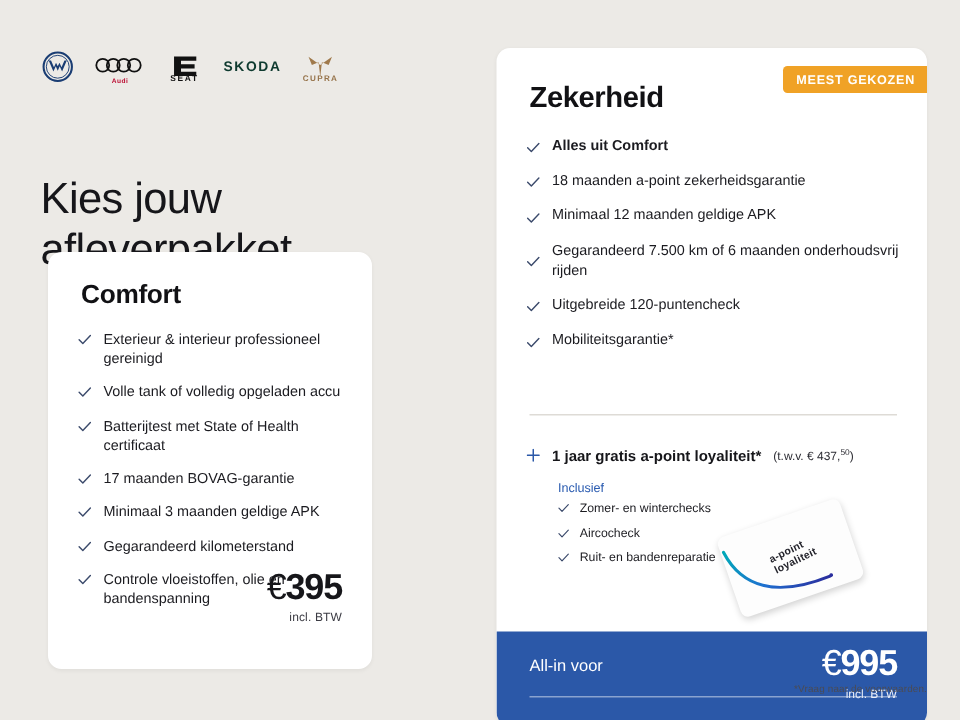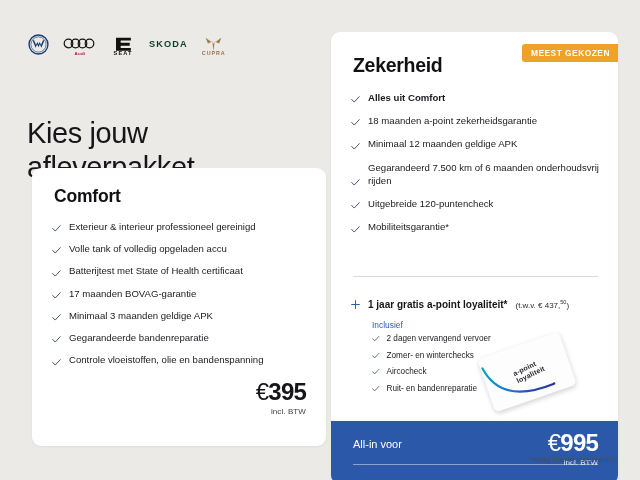--- a/index.html
+++ b/index.html
@@ -65,21 +65,21 @@
     font-weight: 400;
     color: #16161a;
     letter-spacing: -0.4px;
     margin-top: 38px;
   }
 
   
   .card-comfort {
     position: absolute;
     left: 32px; top: 168px;
-    width: 294px; height: 278px;
+    width: 216px; height: 278px;
     background: #ffffff;
     border-radius: 9px;
     box-shadow: 0 1px 3px rgba(0,0,0,0.05);
   }
   .card-title {
     position: absolute;
     left: 22px; top: 18px;
     font-size: 17.5px;
     font-weight: 700;
     color: #111114;
@@ -87,21 +87,21 @@
   }
   .feature-list {
     position: absolute;
     left: 20px; top: 52px;
     right: 12px;
     list-style: none;
     margin: 0; padding: 0;
   }
   .feature-list li {
     display: flex;
-    align-items: flex-end;
+    align-items: flex-start;
     gap: 8px;
     margin-bottom: 9px;
     font-size: 9.6px;
     line-height: 1.38;
     color: #1b1b20;
   }
   .chk {
     flex: 0 0 auto;
     width: 9px; height: 9px;
     margin-top: 2px;
@@ -159,21 +159,21 @@
   }
   .z-list {
     position: absolute;
     left: 20px; top: 59px;
     right: 16px;
     list-style: none;
     margin: 0; padding: 0;
   }
   .z-list li {
     display: flex;
-    align-items: flex-end;
+    align-items: center;
     gap: 8px;
     margin-bottom: 10px;
     font-size: 9.6px;
     line-height: 1.38;
     color: #1b1b20;
   }
   .z-list li.bold { font-weight: 700; }
 
   .divider {
     position: absolute;
@@ -400,21 +400,21 @@
               </svg>
             </span>
             <span>Minimaal 3 maanden geldige APK</span>
           </li>
           <li>
             <span class="chk">
               <svg viewBox="0 0 12 12" width="9" height="9">
                 <path d="M1 6 L4.3 9.4 L11 2.2" fill="none" stroke="#3b4a6b" stroke-width="1.25" stroke-linecap="round" stroke-linejoin="round"></path>
               </svg>
             </span>
-            <span>Gegarandeerde bandenreparatie</span>
+            <span>Gegarandeerd kilometerstand</span>
           </li>
           <li>
             <span class="chk">
               <svg viewBox="0 0 12 12" width="9" height="9">
                 <path d="M1 6 L4.3 9.4 L11 2.2" fill="none" stroke="#3b4a6b" stroke-width="1.25" stroke-linecap="round" stroke-linejoin="round"></path>
               </svg>
             </span>
             <span>Controle vloeistoffen, olie en bandenspanning</span>
           </li>
         </ul>
@@ -493,26 +493,20 @@
           <path d="M6 0.8 L6 11.2 M0.8 6 L11.2 6" stroke="#2b58a8" stroke-width="1.3" stroke-linecap="round"></path>
         </svg>
       </span>
       <span class="loyalty-main">1 jaar gratis a-point loyaliteit*</span>
       <span class="loyalty-value"><span>(t.w.v. € 437,</span><sup>50</sup><span>)</span></span>
     </div>
 
     <div class="incl-label">Inclusief</div>
 
     <ul class="incl-list" id="incl-list">
-        <li>
-          <span class="chk-sm"><svg viewBox="0 0 12 12" width="7.5" height="7.5">
-              <path d="M1 6 L4.3 9.4 L11 2.2" fill="none" stroke="#3b4a6b" stroke-width="1.25" stroke-linecap="round" stroke-linejoin="round"></path>
-            </svg></span>
-          <span>2 dagen vervangend vervoer</span>
-        </li>
         <li>
           <span class="chk-sm"><svg viewBox="0 0 12 12" width="7.5" height="7.5">
               <path d="M1 6 L4.3 9.4 L11 2.2" fill="none" stroke="#3b4a6b" stroke-width="1.25" stroke-linecap="round" stroke-linejoin="round"></path>
             </svg></span>
           <span>Zomer- en winterchecks</span>
         </li>
         <li>
           <span class="chk-sm"><svg viewBox="0 0 12 12" width="7.5" height="7.5">
               <path d="M1 6 L4.3 9.4 L11 2.2" fill="none" stroke="#3b4a6b" stroke-width="1.25" stroke-linecap="round" stroke-linejoin="round"></path>
             </svg></span>

